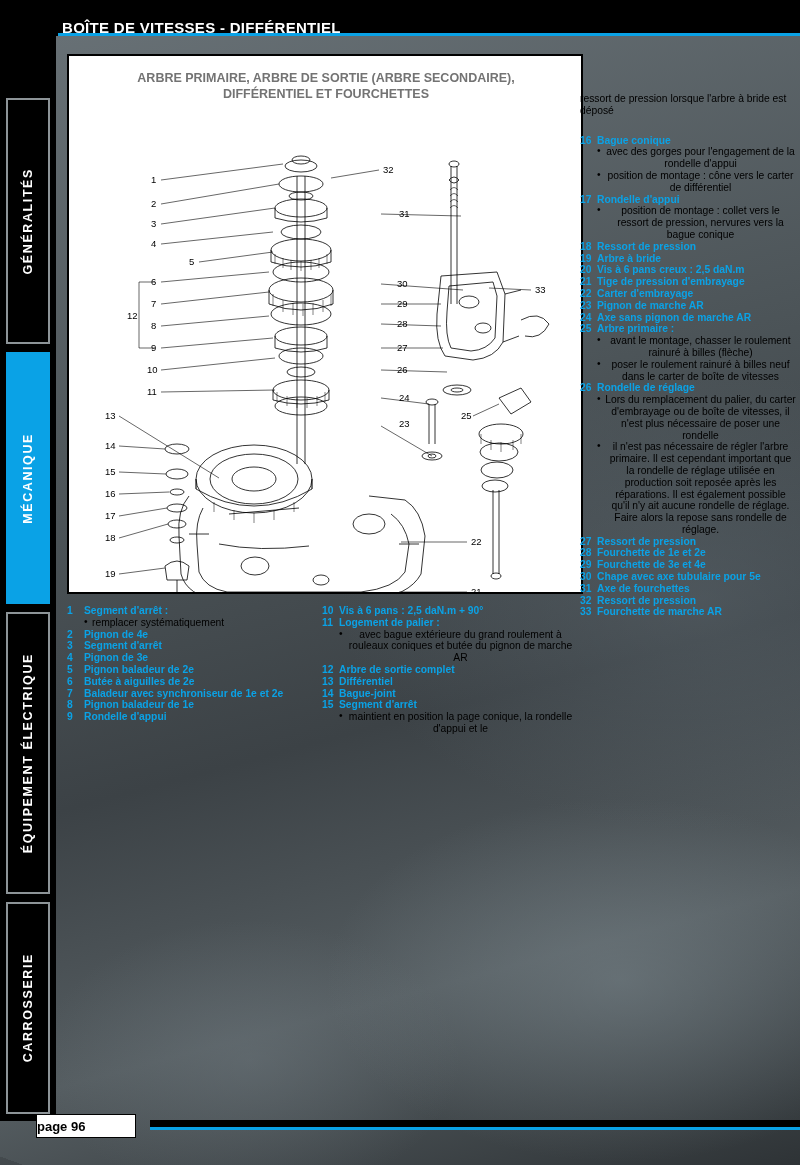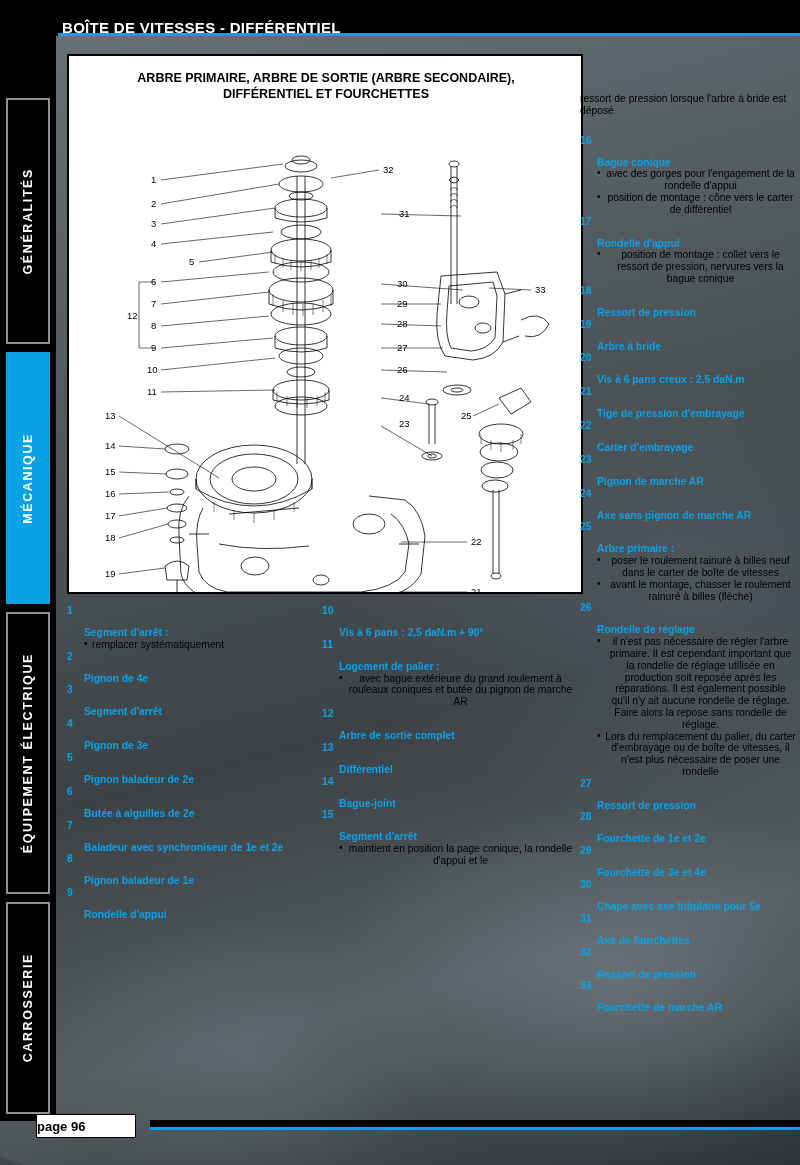--- a/index.html
+++ b/index.html
@@ -85,21 +85,21 @@
     background:transparent;
   }
 
   
   .figure-panel{
     position:absolute; left:7px; top:9px; width:516px; height:540px;
     background:#fff; border:2px solid #000;
   }
   .figure-title{
     position:absolute; left:22px; top:14px; width:470px;
-    color:#000000; font-size:12.5px; font-weight:bold; line-height:16px;
+    color:#737373; font-size:12.5px; font-weight:bold; line-height:16px;
     text-align:center;
   }
   .fig-canvas{ position:absolute; left:0; top:48px; width:512px; height:488px; }
 
   
   .col-right{
     position:absolute; left:520px; top:48px; width:216px;
     font-size:10.3px; line-height:11.8px; color:#000;
   }
   
@@ -109,21 +109,21 @@
   }
   .col-bm{
     position:absolute; left:262px; top:560px; width:252px;
     font-size:10.3px; line-height:11.8px; color:#000;
   }
 
   .item{ display:flex; margin-bottom:0px; }
   .num{
     color:#0aa2e6; font-weight:bold; width:17px; flex:0 0 17px; text-align:left;
   }
-  .lbl{ color:#0aa2e6; font-weight:bold;margin-top:22px; }
+  .lbl{ color:#0aa2e6; font-weight:bold; }
   .bullets{ margin:0; padding-left:0; list-style:none;text-align:center; }
   .bullets li{ position:relative; padding-left:8px; color:#000; font-weight:normal; }
   .bullets li:before{ content:"\2022"; position:absolute; left:0; top:-1px; }
   .plain{ color:#000; margin-bottom:18px; }
 </style>
 </head>
 <body>
 
 <div class="bg-photo"></div>
 
@@ -418,32 +418,32 @@
           <div class="num">24</div>
           <div>
             <div class="lbl">Axe sans pignon de marche AR</div>
           </div>
         </div>
         <div class="item">
           <div class="num">25</div>
           <div>
             <div class="lbl">Arbre primaire :</div>
             <ul class="bullets">
+              <li>avant le montage, chasser le roulement rainuré à billes (flèche)</li>
               <li>poser le roulement rainuré à billes neuf dans le carter de boîte de vitesses</li>
-              <li>avant le montage, chasser le roulement rainuré à billes (flèche)</li>
             </ul>
           </div>
         </div>
         <div class="item">
           <div class="num">26</div>
           <div>
             <div class="lbl">Rondelle de réglage</div>
             <ul class="bullets">
+              <li>Lors du remplacement du palier, du carter d'embrayage ou de boîte de vitesses, il n'est plus nécessaire de poser une rondelle</li>
               <li>il n'est pas nécessaire de régler l'arbre primaire. Il est cependant important que la rondelle de réglage utilisée en production soit reposée après les réparations. Il est également possible qu'il n'y ait aucune rondelle de réglage. Faire alors la repose sans rondelle de réglage.</li>
-              <li>Lors du remplacement du palier, du carter d'embrayage ou de boîte de vitesses, il n'est plus nécessaire de poser une rondelle</li>
             </ul>
           </div>
         </div>
         <div class="item">
           <div class="num">27</div>
           <div>
             <div class="lbl">Ressort de pression</div>
           </div>
         </div>
         <div class="item">

